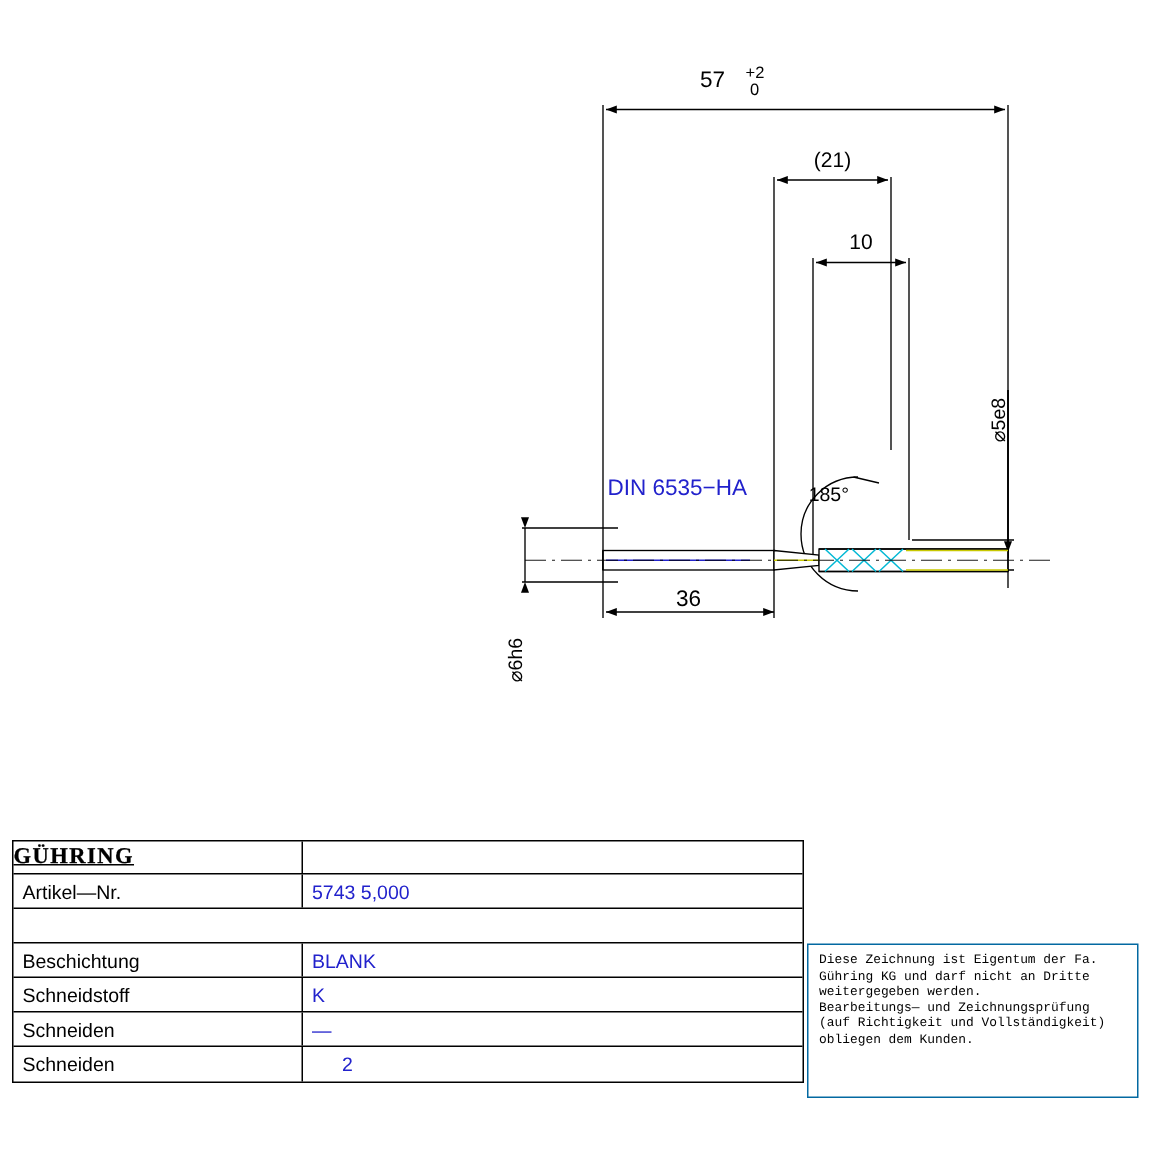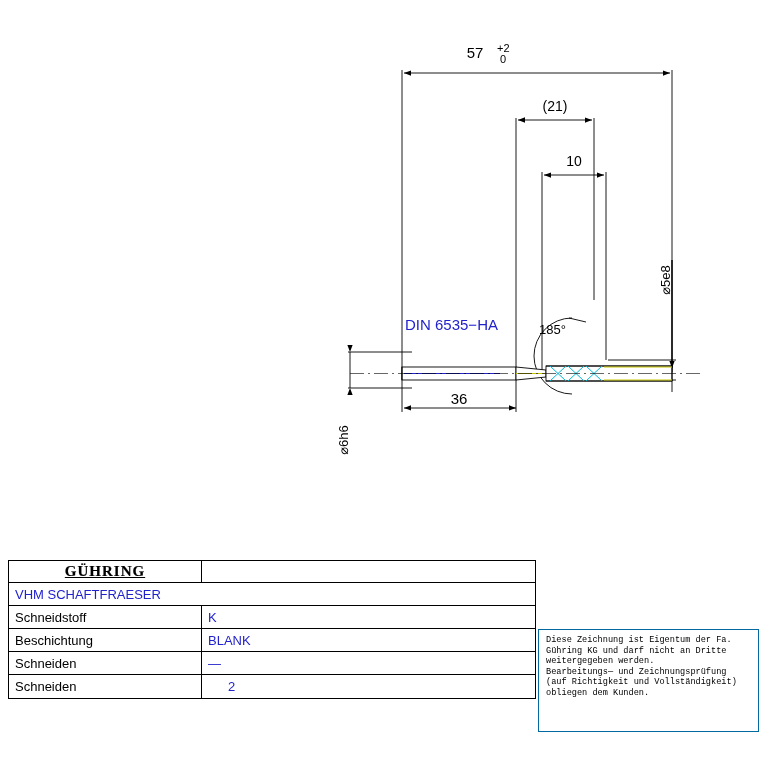--- a/index.html
+++ b/index.html
@@ -34,21 +34,21 @@
     line-height:19px;
   }
   .logo .tb-label{border-right:1px solid #000;padding:0;}
   .logo .tb-value{border:none;}
   .logo-text{
     display:block;
     font-family:"Liberation Serif",serif;
     font-weight:bold;
     font-size:15px;
     letter-spacing:1px;
-    text-align:center;
+    text-align:left;
     line-height:20px;
     color:#000;
     text-decoration:underline;
     text-decoration-style:solid;
     -webkit-text-stroke:0.2px #000;
   }
 
   
   .notebox{
     position:absolute;left:538px;top:629px;width:221px;height:103px;
@@ -159,29 +159,32 @@
 
 <div class="titleblock">
   <div class="tb-row logo">
     <div class="tb-label">
       <span class="logo-text">GÜHRING</span>
     </div>
     <div class="tb-value"></div>
   </div>
 
   <div class="tb-row">
-    <div class="tb-value">VHM  SCHAFTFRAESER</div>
+    <div class="tb-label">Artikel—Nr.</div>
+    <div class="tb-value">5743  5,000</div>
+  </div>
+  <div class="tb-row">
+  </div>
+  <div class="tb-row">
+    <div class="tb-label">Beschichtung</div>
+    <div class="tb-value">BLANK</div>
   </div>
   <div class="tb-row">
     <div class="tb-label">Schneidstoff</div>
     <div class="tb-value">K</div>
-  </div>
-  <div class="tb-row">
-    <div class="tb-label">Beschichtung</div>
-    <div class="tb-value">BLANK</div>
   </div>
   <div class="tb-row">
     <div class="tb-label">Schneiden</div>
     <div class="tb-value">—</div>
   </div>
   <div class="tb-row">
     <div class="tb-label">Schneiden</div>
     <div class="tb-value">2</div>
   </div>
 </div>

